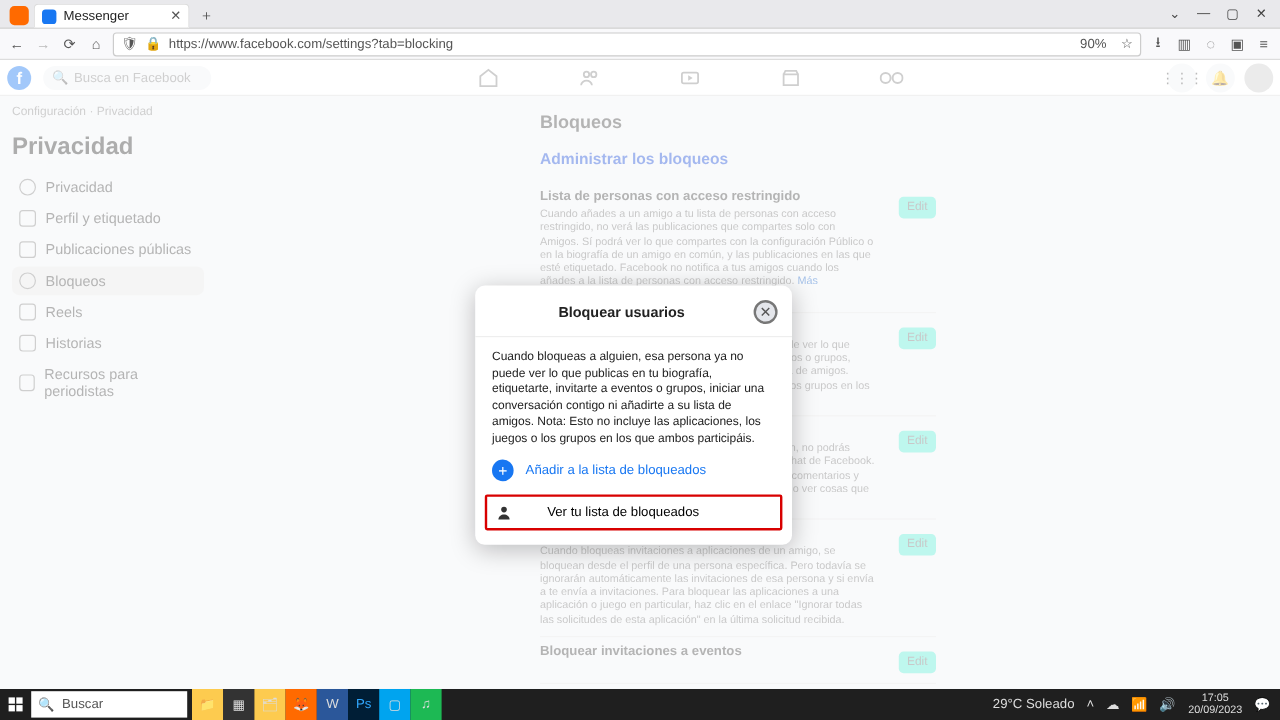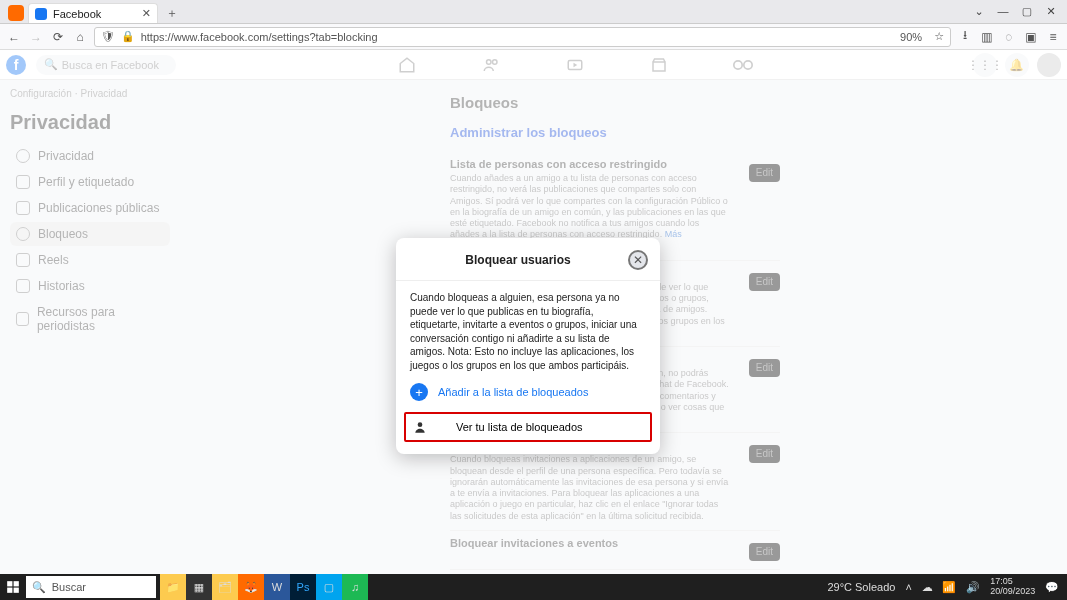--- a/index.html
+++ b/index.html
@@ -45,21 +45,21 @@
 
   .main { flex: 1; padding: 14px 0 0 270px; }
   .main h2 { font-size: 15px; font-weight: bold; color: #444; margin-bottom: 14px; }
   .panel { width: 330px; }
   .panel-title { font-size: 13px; font-weight: bold; color: #1d4ed8; margin-bottom: 12px; }
   .section { border-bottom: 1px solid #e3e3e3; padding: 6px 0 8px 0; display: flex; gap: 20px; }
   .section .txt { flex: 1; }
   .section h4 { font-size: 11px; font-weight: bold; color: #444; margin-bottom: 3px; }
   .section p  { font-size: 9px; color: #777; line-height: 1.25; }
   .section p a{ color: #2168c9; }
-  .section .editbtn { font-size: 10px; color: #777; background: #000000; border-radius: 4px; padding: 3px 7px; height: 18px; align-self: flex-start; margin-top: 6px; }
+  .section .editbtn { font-size: 10px; color: #777; background: #5eead4; border-radius: 4px; padding: 3px 7px; height: 18px; align-self: flex-start; margin-top: 6px; }
 
   
   .dim { position: fixed; left: 0; top: 50px; width: 1067px; height: 524px; background: rgba(255,255,255,0.6); }
 
   
   .modal { position: fixed; left: 396px; top: 238px; width: 264px; background: #fff; border-radius: 8px; box-shadow: 0 4px 20px rgba(0,0,0,0.25); padding: 10px 0 10px 0; }
   .modal-header { display: flex; align-items: center; padding: 2px 12px 10px 12px; border-bottom: 1px solid #eee; }
   .modal-title { flex: 1; text-align: center; font-weight: bold; font-size: 12px; color: #222; }
   .modal-close { width: 20px; height: 20px; border-radius: 50%; background: #e4e6eb; display: flex; align-items: center; justify-content: center; color: #555; font-size: 12px; border: 2px solid #777; }
   .modal-body { padding: 10px 14px 4px 14px; font-size: 10px; color: #222; line-height: 1.35; }
@@ -69,33 +69,33 @@
   .modal-option.view { border: 2px solid #d80000; margin: 4px 8px 2px 8px; border-radius: 2px; padding: 5px 6px; gap: 28px; }
   .modal-option.view .pico { width: 16px; height: 16px; display: flex; align-items: center; justify-content: center; color: #444; }
 
   
   .taskbar { position: fixed; bottom: 0; left: 0; width: 1067px; height: 26px; background: #1f1f1f; display: flex; align-items: center; color: #ddd; font-size: 11px; }
   .taskbar .start { width: 26px; height: 26px; display: flex; align-items: center; justify-content: center; }
   .taskbar .search-box { width: 130px; height: 22px; background: #fff; color: #555; display: flex; align-items: center; gap: 6px; padding: 0 6px; margin-right: 4px; }
   .taskbar .tbtn { width: 26px; height: 26px; display: flex; align-items: center; justify-content: center; }
   .taskbar .folder { background: #fdcb4f; }
   .taskbar .tray { margin-left: auto; display: flex; align-items: center; gap: 10px; padding-right: 8px; }
-  .taskbar .tray .clock { text-align: left; font-size: 9px; line-height: 1.1; }
+  .taskbar .tray .clock { text-align: center; font-size: 9px; line-height: 1.1; }
 
   svg { fill: currentColor; }
 </style>
 </head>
 <body>
 
 <div class="browser-chrome">
   <div class="tab-strip">
     <div class="ff-badge"></div>
     <div class="tab">
       <div class="favicon"></div>
-      <span>Facebook</span>
+      <span>Messenger</span>
       <span class="close">✕</span>
     </div>
     <div class="newtab">＋</div>
     <div class="win-controls">
       <div>⌄</div>
       <div>—</div>
       <div>▢</div>
       <div>✕</div>
     </div>
   </div>

